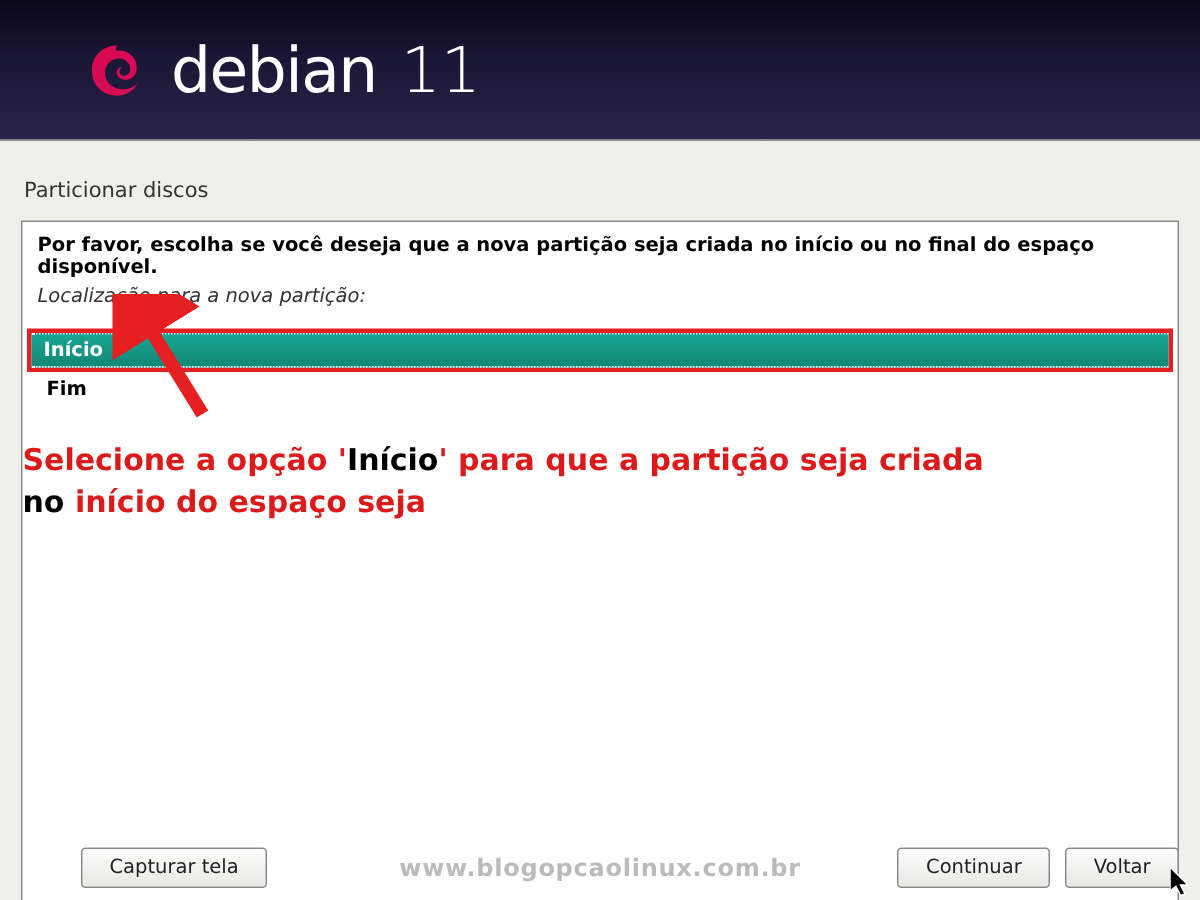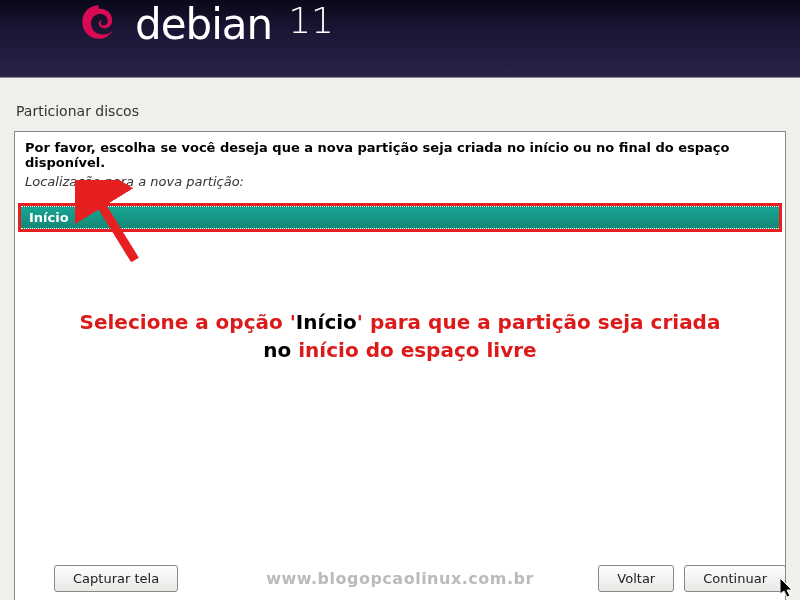--- a/index.html
+++ b/index.html
@@ -6,44 +6,44 @@
     body {
       font-family: "DejaVu Sans", "Liberation Sans", Arial, sans-serif;
       background: #efefec;
       width: 800px;
       height: 600px;
       overflow: hidden;
       position: relative;
     }
     .header {
       background: linear-gradient(180deg, #0a0818 0%, #1a1635 40%, #2a2448 100%);
-      height: 78px;
+      height: 94px;
       display: flex;
-      align-items: flex-start;
-      padding-left: 77px;
+      align-items: center;
+      padding-left: 56px;
       border-bottom: 1px solid #888;
     }
     .logo-swirl {
       width: 44px;
       height: 44px;
       margin-right: 14px;
       display: flex;
       align-items: center;
       justify-content: center;
     }
     .logo-text {
       color: #fff;
       font-size: 42px;
       font-weight: 400;
       letter-spacing: -1px;
       font-family: "DejaVu Sans", Arial, sans-serif;
     }
     .logo-version {
       color: #fff;
-      font-size: 36px;
+      font-size: 42px;
       font-weight: 300;
       margin-left: 16px;
     }
     .screen-title {
       padding: 25px 16px 12px 16px;
       font-size: 14px;
       color: #333;
     }
     .main-panel {
       margin: 0 14px;
@@ -87,24 +87,23 @@
       font-size: 13px;
     }
     .annotation-arrow {
       position: absolute;
       top: 48px;
       left: 60px;
       pointer-events: none;
     }
     .annotation-text {
       position: absolute;
-      top: 176px;
+      top: 144px;
       left: 0;
       right: 0;
-      text-align: center;
       font-size: 20px;
       font-weight: bold;
       color: #dd1a1a;
       line-height: 1.4;
       pointer-events: none;
     }
     .annotation-text .black { color: #000; }
     .footer {
       position: absolute;
       bottom: 8px;
@@ -160,41 +159,42 @@
 
 <div class="screen-title">Particionar discos</div>
 
 <div class="main-panel">
   <div class="instruction">Por favor, escolha se você deseja que a nova partição seja criada no início ou no final do espaço disponível.</div>
   <div class="subtitle">Localização para a nova partição:</div>
 
   <div class="option-box">
     <div class="option-selected">Início</div>
   </div>
+  <div class="option-unselected">Fim</div>
 
   <svg class="annotation-arrow" width="80" height="90">
     <defs>
       <marker id="ah" markerWidth="8" markerHeight="8" refX="2" refY="4" orient="auto">
         <polygon points="0 0, 8 4, 0 8" fill="#e62020"></polygon>
       </marker>
     </defs>
     <line x1="60" y1="80" x2="18" y2="12" stroke="#e62020" stroke-width="9" marker-end="url(#ah)"></line>
   </svg>
 
   <div class="annotation-text">
     <span>Selecione a opção '</span><span class="black">Início</span><span>' para que a partição seja criada</span><br>
-    <span class="black">no </span><span>início do espaço livre</span>
+    <span class="black">no </span><span>início do espaço seja</span>
   </div>
 </div>
 
 <div class="watermark">www.blogopcaolinux.com.br</div>
 
 <div class="footer">
   <button class="btn">Capturar tela</button>
   <div class="footer-right">
+    <button class="btn">Continuar</button>
     <button class="btn">Voltar</button>
-    <button class="btn">Continuar</button>
   </div>
 </div>
 
 <svg class="cursor" width="16" height="20">
   <polygon points="0,0 0,16 4,13 7,19 10,18 7,12 12,12" fill="#000" stroke="#fff" stroke-width="1"></polygon>
 </svg>
 
 </body></html>

